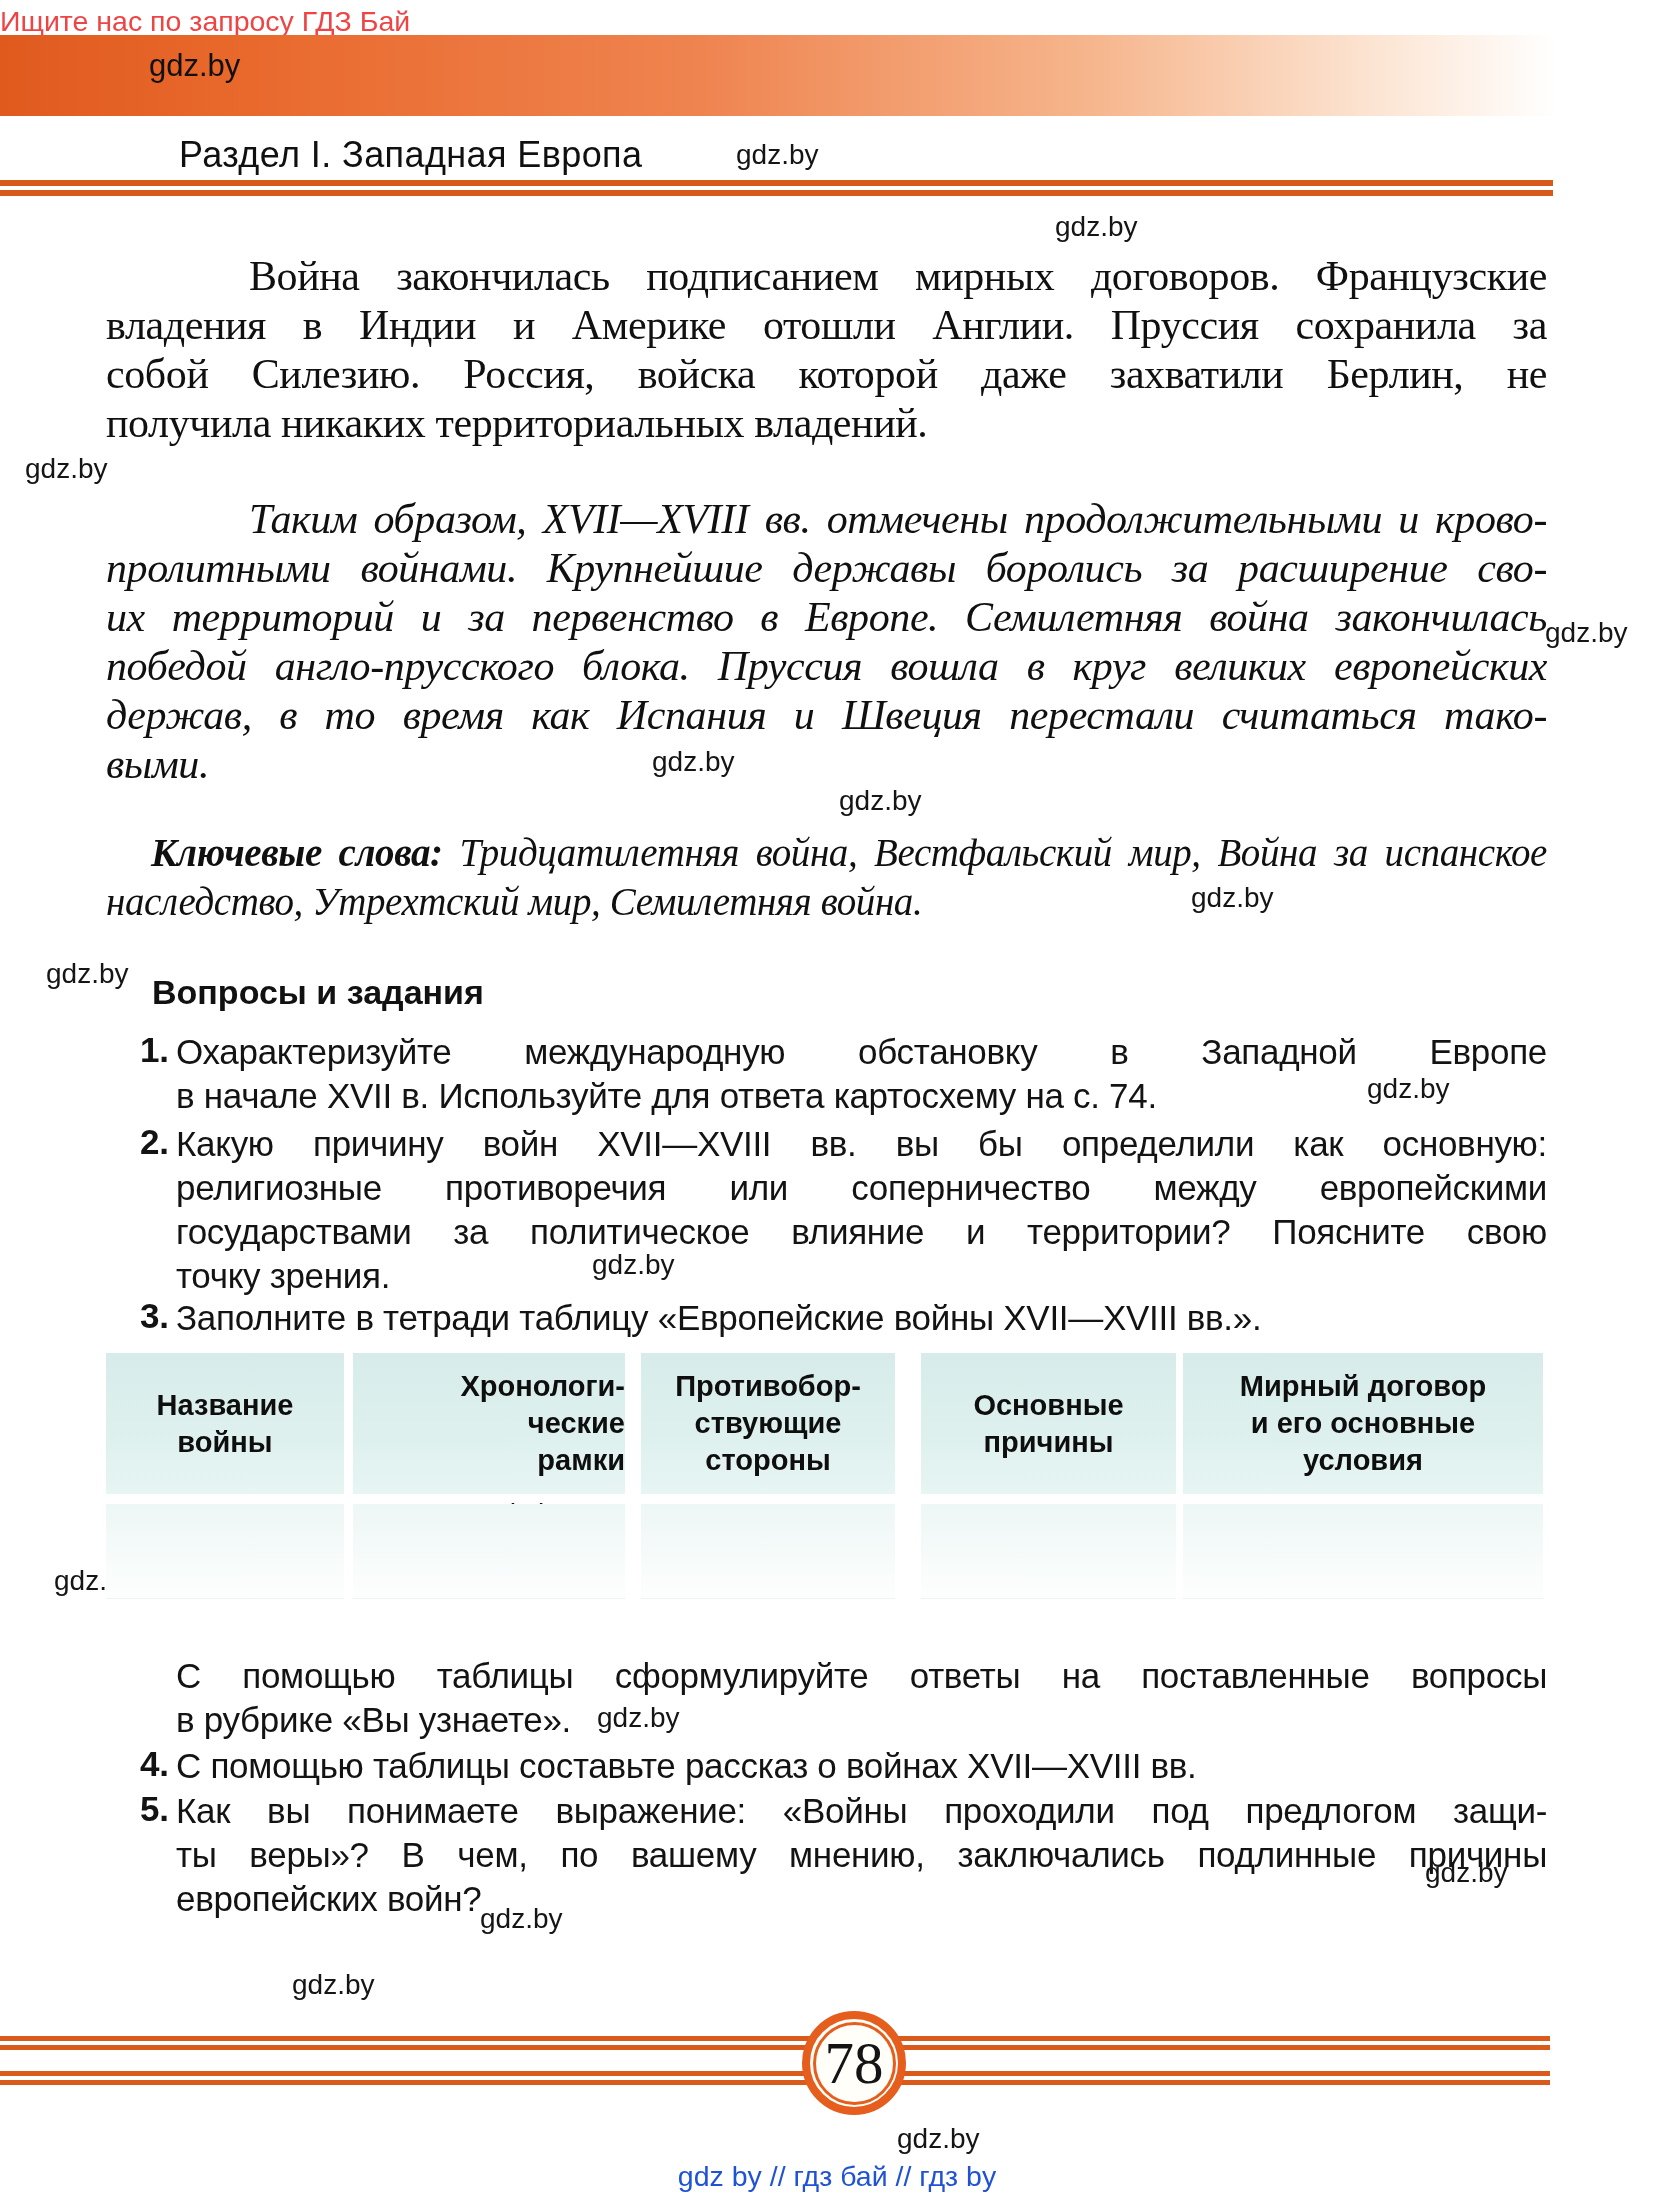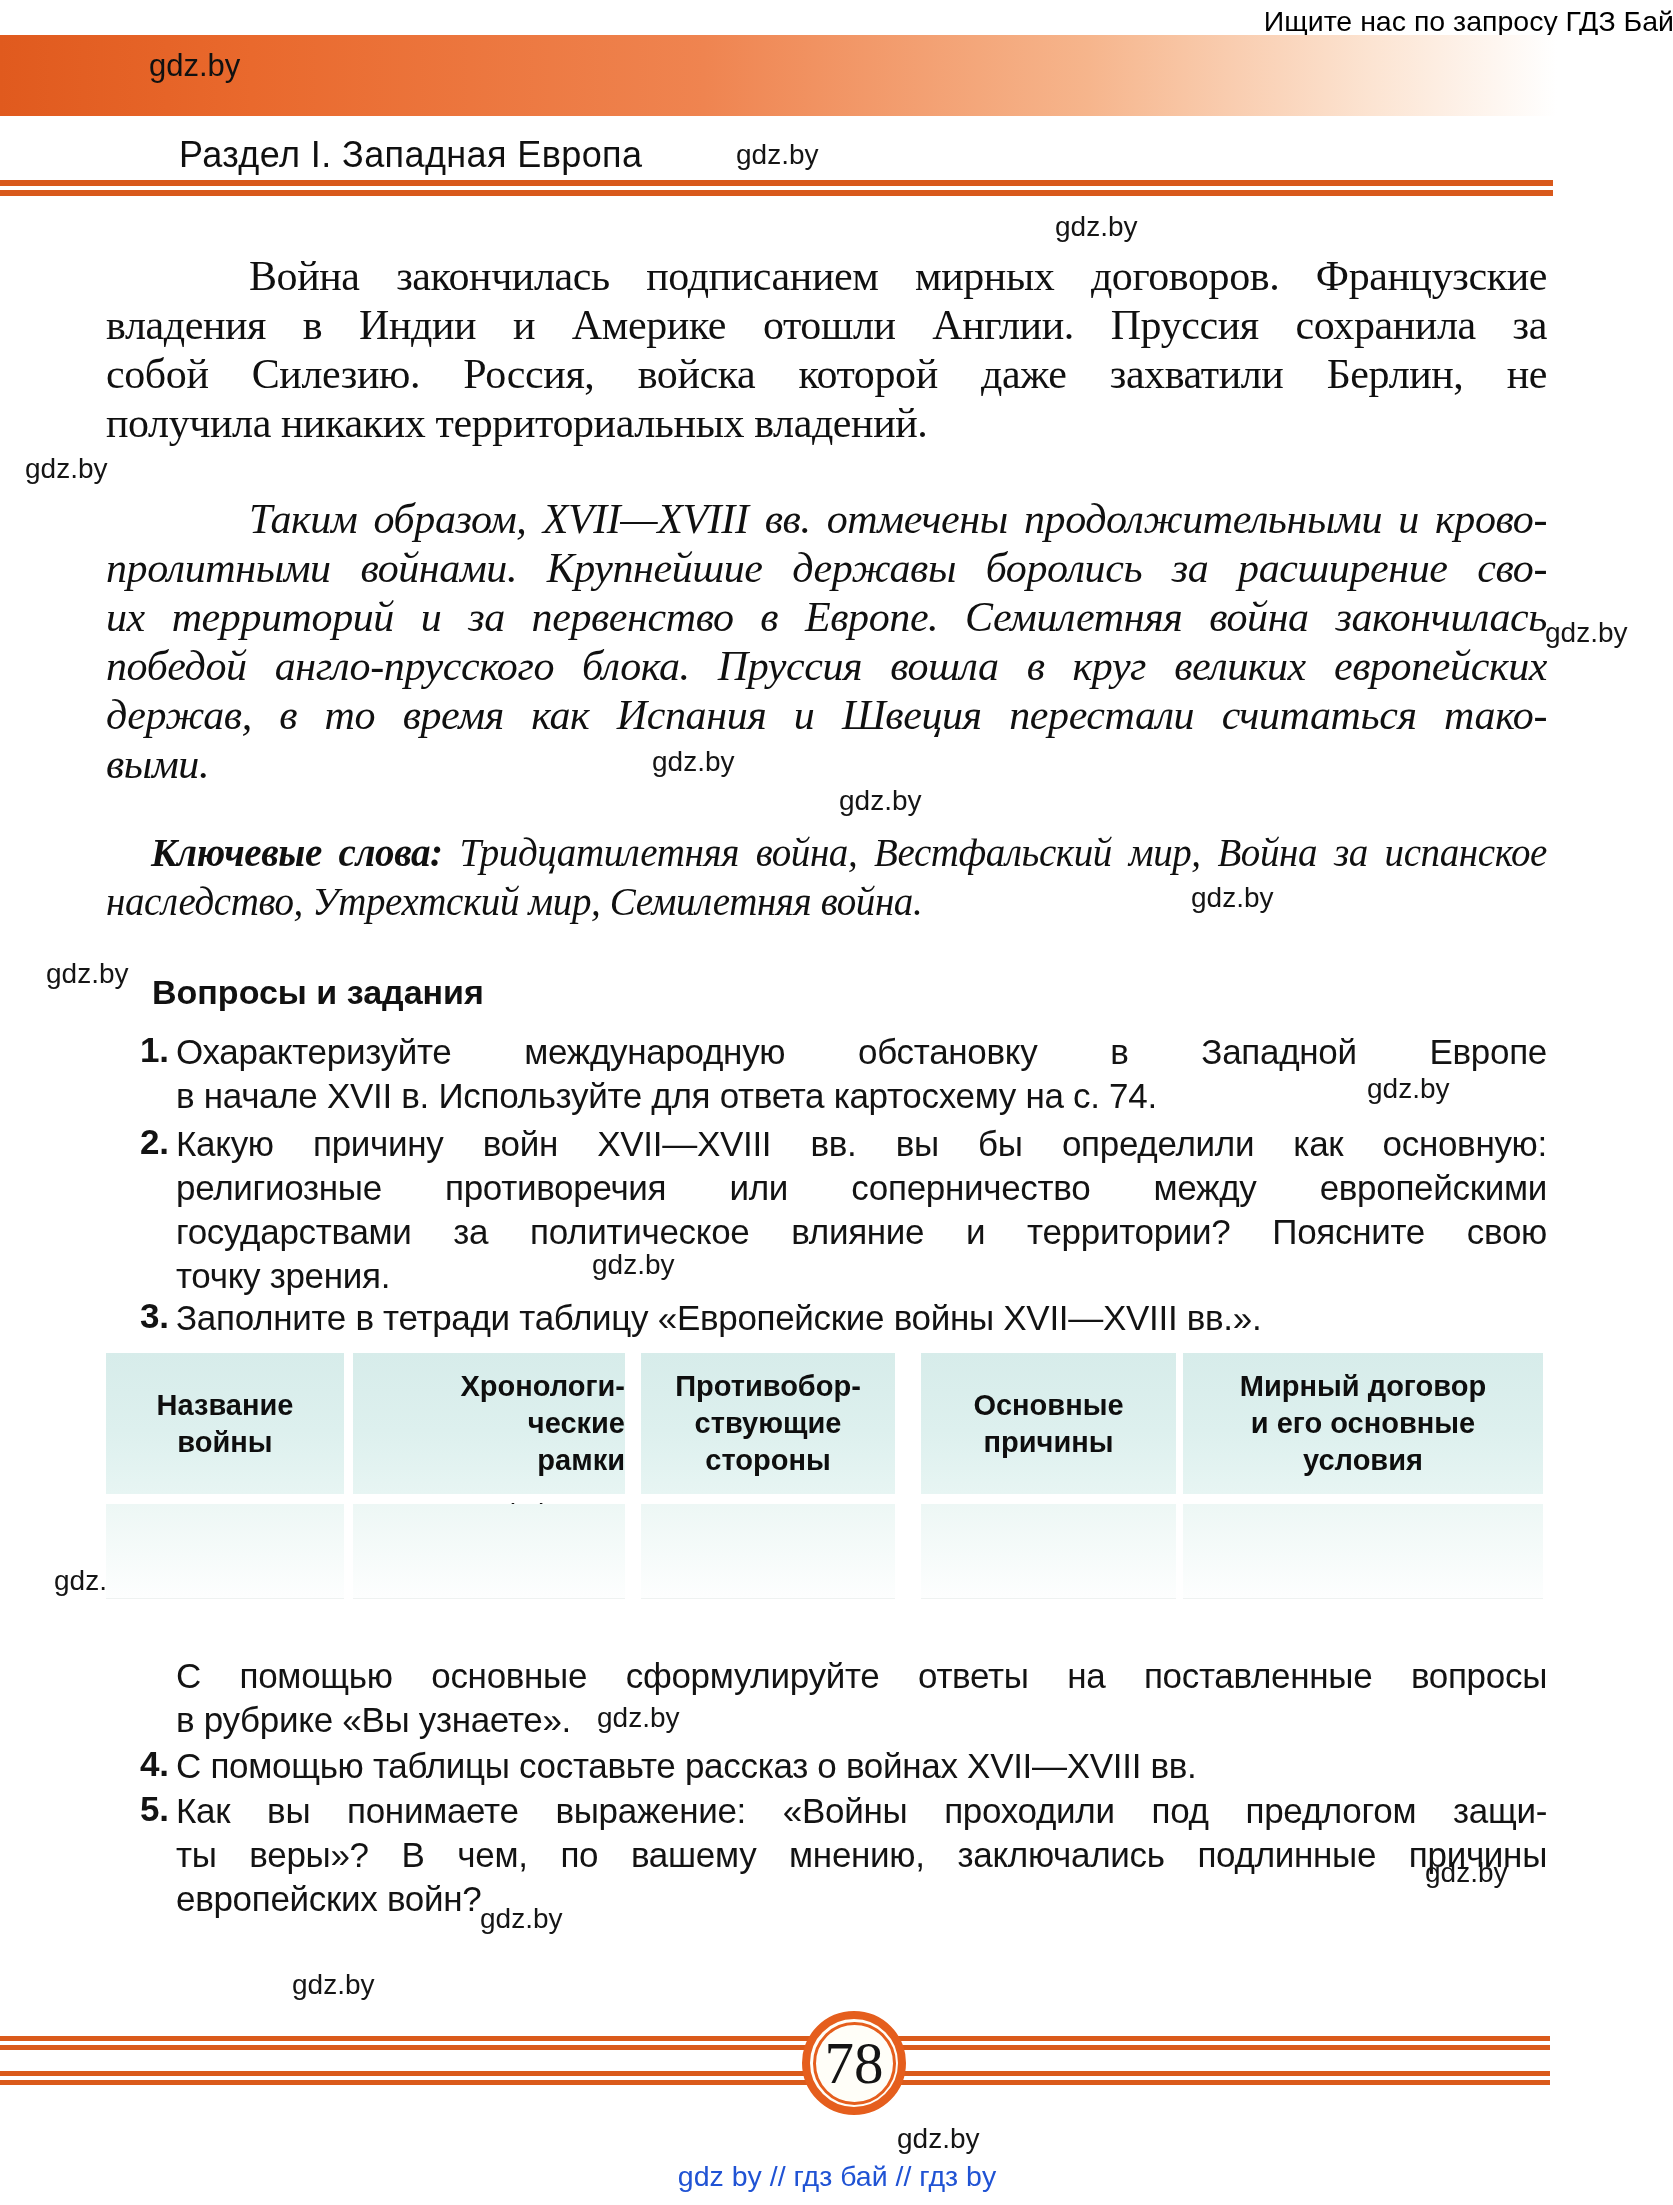--- a/index.html
+++ b/index.html
@@ -1,21 +1,21 @@
 <!DOCTYPE html>
 <html style="font-size:13.4px"><head>
 <meta charset="utf-8">
 <style>
   html,body{margin:0;padding:0;background:#ffffff;}
   #page{position:relative;width:1674px;height:2205px;background:#ffffff;overflow:hidden;
         font-family:"Liberation Sans",sans-serif;color:#141414;}
 
   
-  .promo{position:absolute;left:0;top:5px;width:100%;text-align:right;
-         font-size:28.5px;color:#000000;font-family:"Liberation Sans",sans-serif;}
+  .promo{position:absolute;left:0;top:5px;width:100%;text-align:left;
+         font-size:28.5px;color:#ef4444;font-family:"Liberation Sans",sans-serif;}
 
   
   .banner{position:absolute;left:0;top:35px;width:1674px;height:81px;
           background:linear-gradient(90deg,#e05a1e 0%,#e9692d 15%,#ef8450 42%,#f6b58c 65%,#fce4d2 82%,#ffffff 93%);}
   .banner-label{position:absolute;left:149px;top:13.4px;font-size:31px;color:#111;}
 
   
   .section-title{position:absolute;left:179px;top:134px;font-size:36px;letter-spacing:0.4px;color:#101010;}
   .dline{position:absolute;left:0;height:5.9px;width:1553px;background:#d8591c;}
 
@@ -167,21 +167,21 @@
     <div class="hl">условия</div>
   </div>
 
   <div class="tbody-cell c1"></div>
   <div class="tbody-cell c2"></div>
   <div class="tbody-cell c3"></div>
   <div class="tbody-cell c4"></div>
   <div class="tbody-cell c5"></div>
 
   <div class="qblock" style="top:1654px;">
-    <div class="ln jl">С помощью основные сформулируйте ответы на поставленные вопросы</div>
+    <div class="ln jl">С помощью таблицы сформулируйте ответы на поставленные вопросы</div>
     <div class="ln ll">в рубрике «Вы узнаете».</div>
   </div>
 
   <div class="qblock" style="top:1744px;">
     <span class="qnum">4.</span>
     <div class="ln ll">С помощью таблицы составьте рассказ о войнах XVII—XVIII вв.</div>
   </div>
 
   <div class="qblock" style="top:1789px;">
     <span class="qnum">5.</span>

